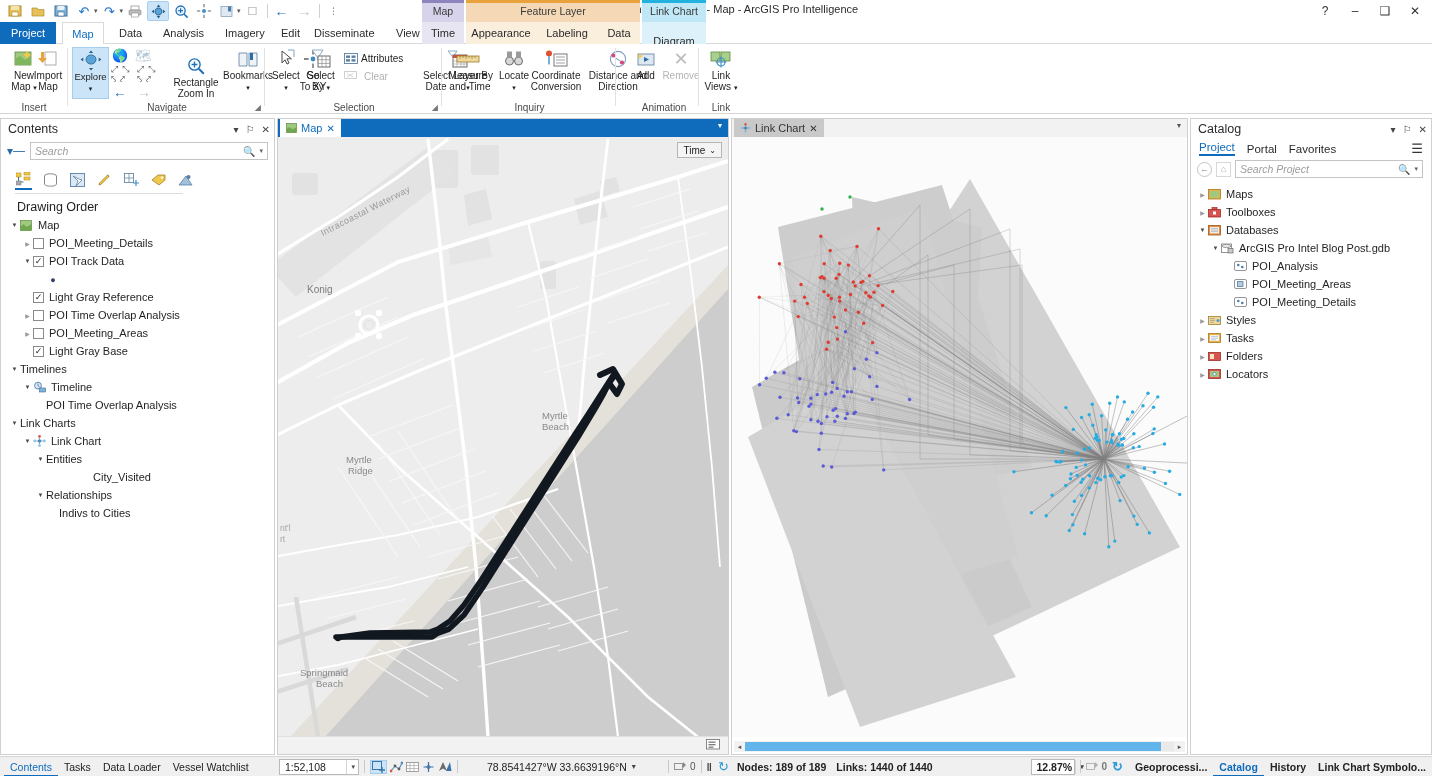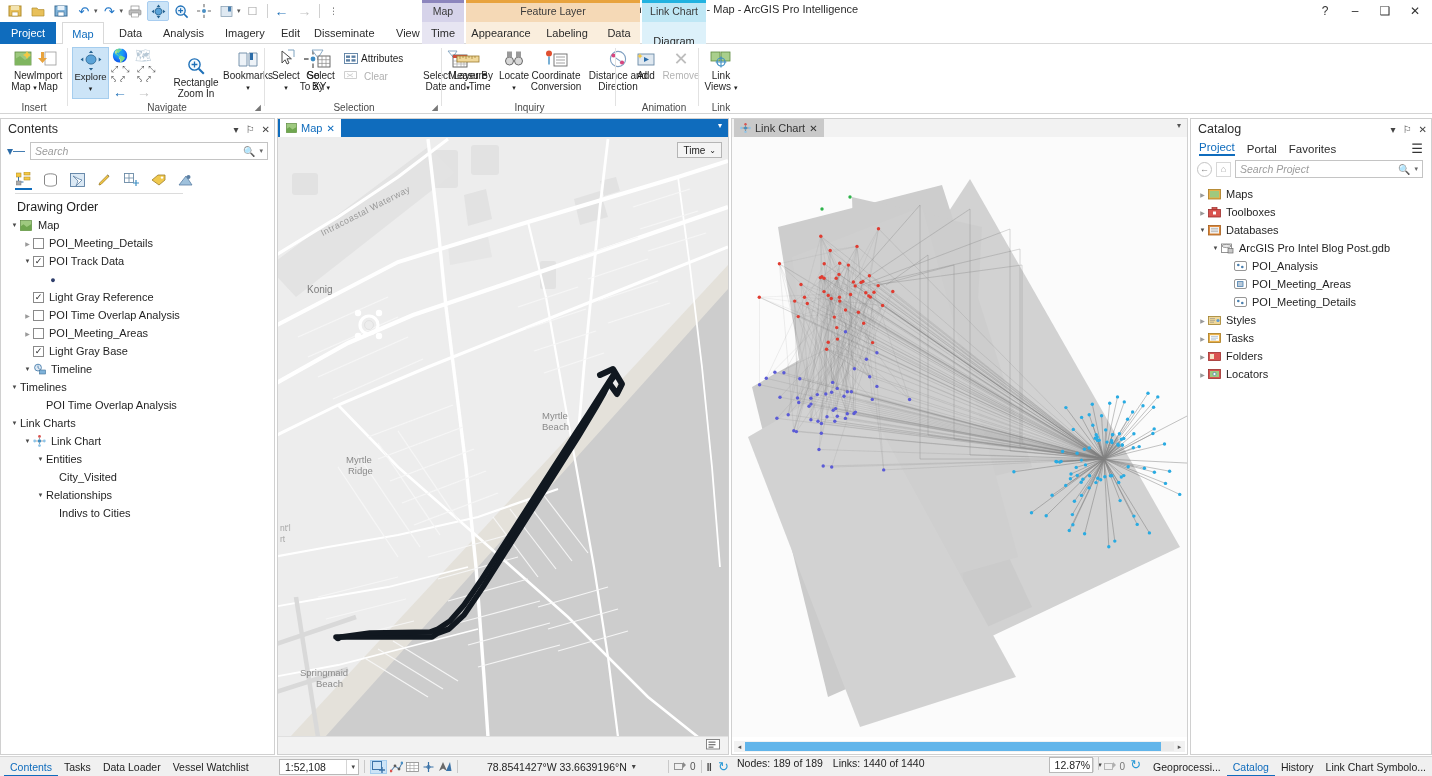--- a/index.html
+++ b/index.html
@@ -633,34 +633,34 @@
         <div class="tnode" style="padding-left: 21px;">
           <span class="tw" style="font-size: 6px; color: rgb(154, 154, 154);">▶</span>
           <span class="tcb"></span>
           <span>POI_Meeting_Areas</span>
         </div>
         <div class="tnode" style="padding-left: 21px;">
           <span class="tw">&nbsp;</span>
           <span class="tcb">✓</span>
           <span>Light Gray Base</span>
         </div>
+        <div class="tnode" style="padding-left: 8px;">
+          <span class="tw" style="font-size: 6px; color: rgb(74, 74, 74);">▼</span>
+          <span>Timelines</span>
+        </div>
         <div class="tnode" style="padding-left: 21px;">
           <span class="tw" style="font-size: 6px; color: rgb(74, 74, 74);">▼</span>
           <span class="ticon">
             <svg width="13" height="12" viewBox="0 0 13 12">
               <circle cx="5" cy="4.6" r="3.4" fill="#dfeaf5" stroke="#4a7fae" stroke-width=".9"></circle>
               <path d="M5 2.6v2.2l1.5 1" stroke="#4a7fae" stroke-width=".9" fill="none"></path>
               <rect x="6.5" y="7" width="6" height="4" fill="#7fb2d9" stroke="#3c6e96" stroke-width=".6"></rect>
             </svg>
           </span>
           <span>Timeline</span>
-        </div>
-        <div class="tnode" style="padding-left: 8px;">
-          <span class="tw" style="font-size: 6px; color: rgb(74, 74, 74);">▼</span>
-          <span>Timelines</span>
         </div>
         <div class="tnode" style="padding-left: 34px;">
           <span class="tw">&nbsp;</span>
           <span>POI Time Overlap Analysis</span>
         </div>
         <div class="tnode" style="padding-left: 8px;">
           <span class="tw" style="font-size: 6px; color: rgb(74, 74, 74);">▼</span>
           <span>Link Charts</span>
         </div>
         <div class="tnode" style="padding-left: 21px;">
@@ -674,21 +674,21 @@
               <circle cx="6.5" cy="10.6" r="1.4" fill="#8fc4e8"></circle>
               <path d="M3.1 6h1.6M8.3 6h1.6M6.5 2.8v1.4M6.5 7.8v1.4" stroke="#777" stroke-width=".7"></path>
             </svg>
           </span>
           <span>Link Chart</span>
         </div>
         <div class="tnode" style="padding-left: 34px;">
           <span class="tw" style="font-size: 6px; color: rgb(74, 74, 74);">▼</span>
           <span>Entities</span>
         </div>
-        <div class="tnode" style="padding-left: 47px;">
+        <div class="tnode" style="padding-left: 47px; gap: 34px;">
           <span class="tw">&nbsp;</span>
           <span>City_Visited</span>
         </div>
         <div class="tnode" style="padding-left: 34px;">
           <span class="tw" style="font-size: 6px; color: rgb(74, 74, 74);">▼</span>
           <span>Relationships</span>
         </div>
         <div class="tnode" style="padding-left: 47px;">
           <span class="tw">&nbsp;</span>
           <span>Indivs to Cities</span>
@@ -1665,21 +1665,21 @@
               <path d="M9 1l3 3-3 3z" fill="#8a8a8a"></path>
             </svg>
         </span>
         <span>0</span>
       </span>
       <span class="sb-sep"></span>
       <span style="font-size:11px;color:#444;font-weight:bold;">‖</span>
       <span style="font-size:13px;color:#2c9ad6;margin-left:6px;">↻</span>
     </div>
 
-    <div style="display:flex;flex:1;padding-left:8px;">
+    <div style="display:flex;align-items:center;flex:1;padding-left:8px;font-weight:bold;">
       <span style="font-size:10.5px;color:#222;">Nodes: 189 of 189</span>
       <span style="font-size:10.5px;color:#222;margin-left:10px;">Links: 1440 of 1440</span>
 
       <div class="combo" style="width:44px;margin-left:auto;">
         <span class="cv">12.87%</span>
         <span class="cc">▾</span>
       </div>
       <span class="sb-sep"></span>
       <span style="display:flex;align-items:center;gap:3px;font-size:10px;color:#777;">
         <span>

